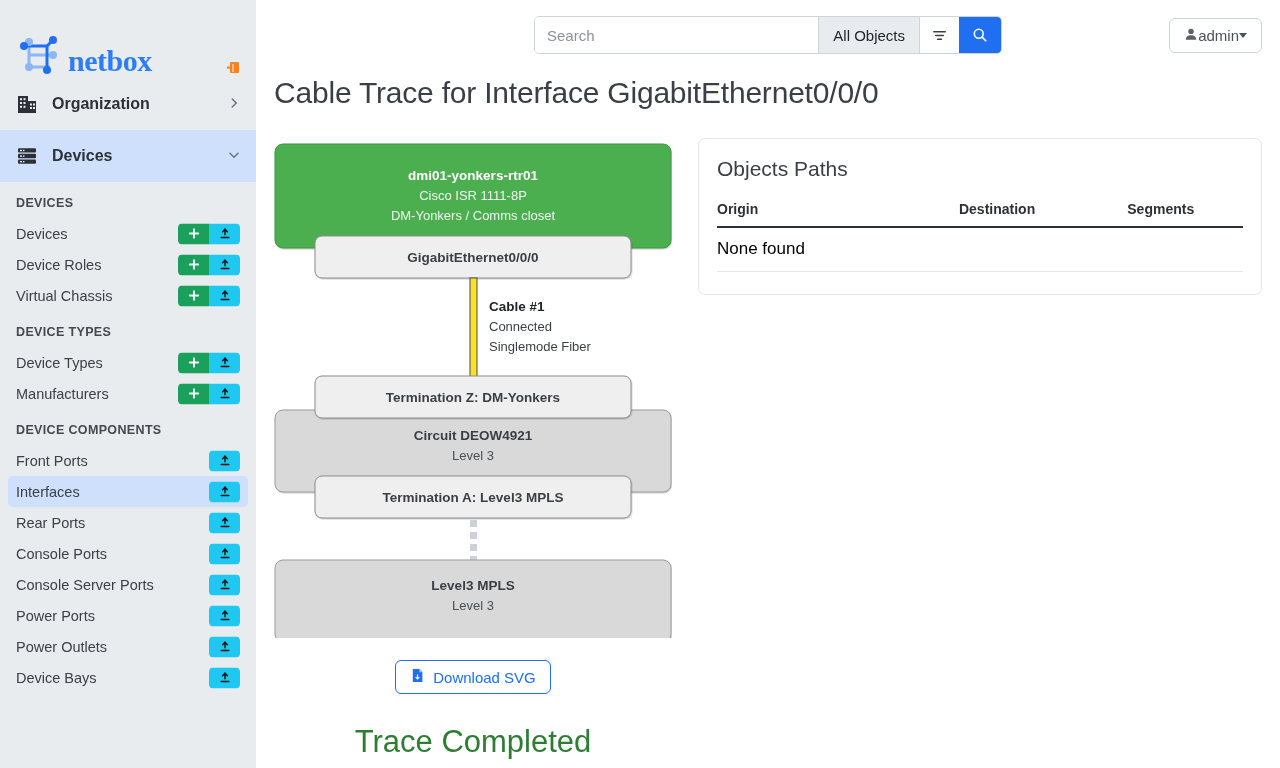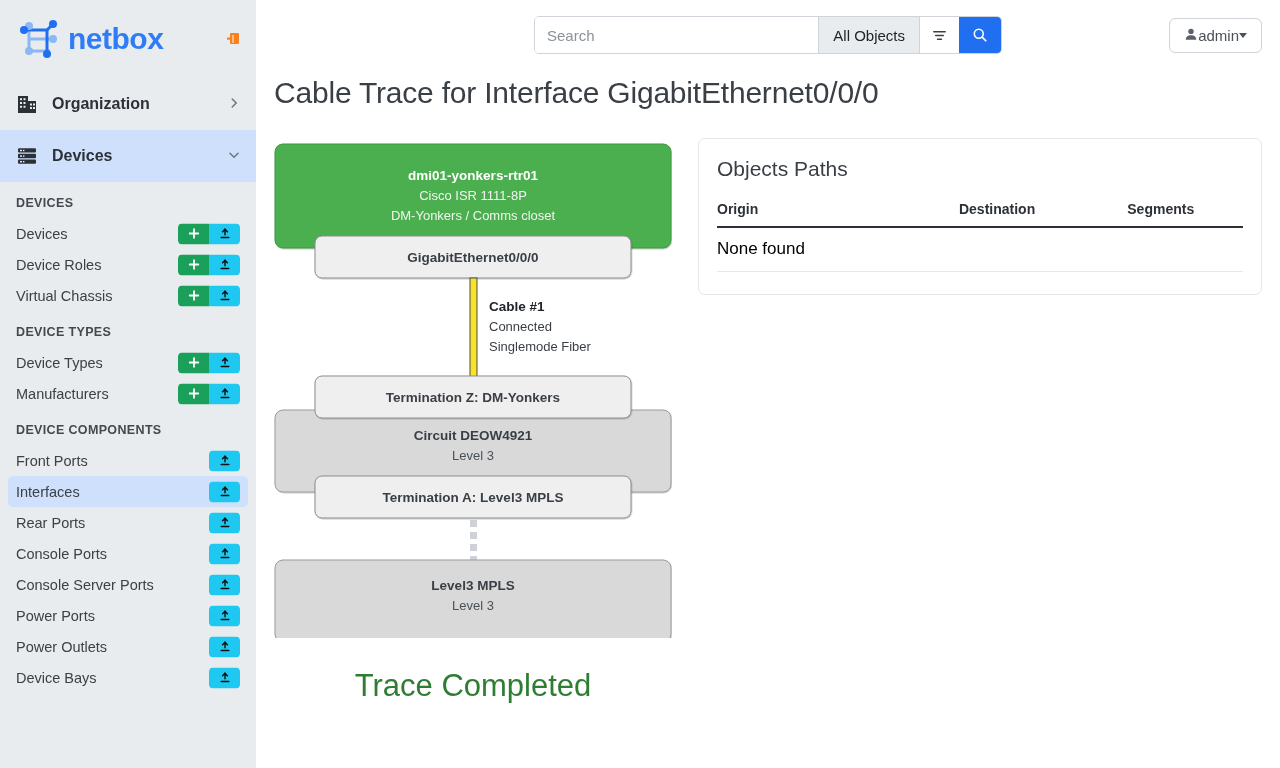--- a/index.html
+++ b/index.html
@@ -14,22 +14,23 @@
   
   #sidebar {
     width: 256px; height: 768px;
     background: #e9ecef;
     flex: 0 0 256px;
     position: relative;
     overflow: hidden;
   }
   .brand {
     height: 78px;
-    display: flex; align-items: center;
+    display: flex; align-items: flex-end;
     padding: 0 14px 0 16px;
+    font-family: Liberation Serif, serif;
   }
   .brand-logo { width: 46px; height: 46px; flex: 0 0 46px; }
   .brand-word {
     font-size: 30px; font-weight: 700; color: #2f7df6;
     letter-spacing: -0.5px; margin-left: 6px;
   }
   .pin-icon { margin-left: auto; width: 20px; height: 20px; }
 
   .nav-group {
     display: flex; align-items: center;
@@ -532,20 +533,32 @@
           <rect x="196" y="418" width="7" height="7" fill="#ced2d8"></rect>
         </g>
 
         <g>
           <rect x="1" y="422" width="396" height="82" rx="8" fill="#d9d9d9" stroke="#9b9b9b" stroke-width="1" filter="url(#bx)"></rect>
           <text id="t-pn-name" x="199" y="452" text-anchor="middle" font-family="Liberation Sans, sans-serif" font-size="13.5" font-weight="bold" fill="#3a3f45">Level3 MPLS</text>
           <text id="t-pn-prov" x="199" y="472" text-anchor="middle" font-family="Liberation Sans, sans-serif" font-size="13" fill="#4a5158">Level 3</text>
         </g>
       </svg>
 
+      <div class="dl-row">
+        <button class="dl-btn">
+          <span>
+            <svg viewBox="0 0 16 16" width="15" height="15">
+              <path d="M3 1h7l3.2 3.2V15H3z" fill="#1f6ff0"></path>
+              <path d="M10 1v3.4h3.2z" fill="#9dc2fa"></path>
+              <path d="M8 7.2v4.2M6.3 9.9L8 11.6l1.7-1.7" stroke="#ffffff" stroke-width="1.2" fill="none" stroke-linecap="round"></path>
+            </svg>
+          </span>
+          <span>Download SVG</span>
+        </button>
+      </div>
 
       <div class="trace-status">Trace Completed</div>
     </div>
 
     <div id="side-col">
       <div class="card">
         <div class="card-title">Objects Paths</div>
         <table class="rp">
           <thead>
             <tr>

